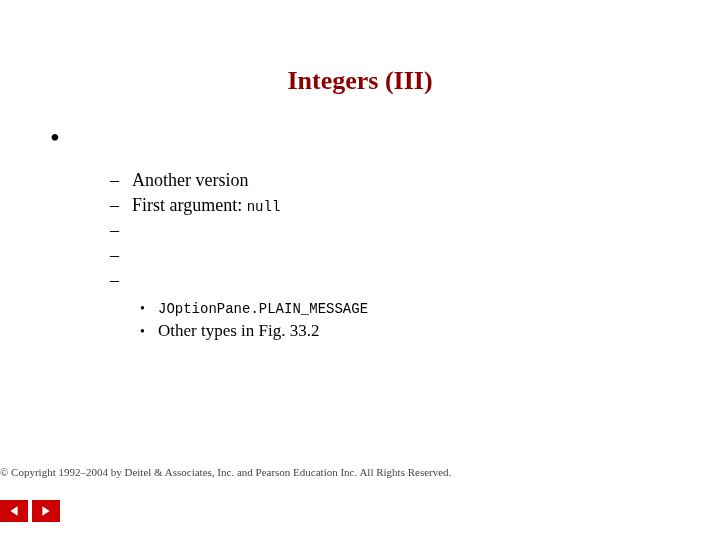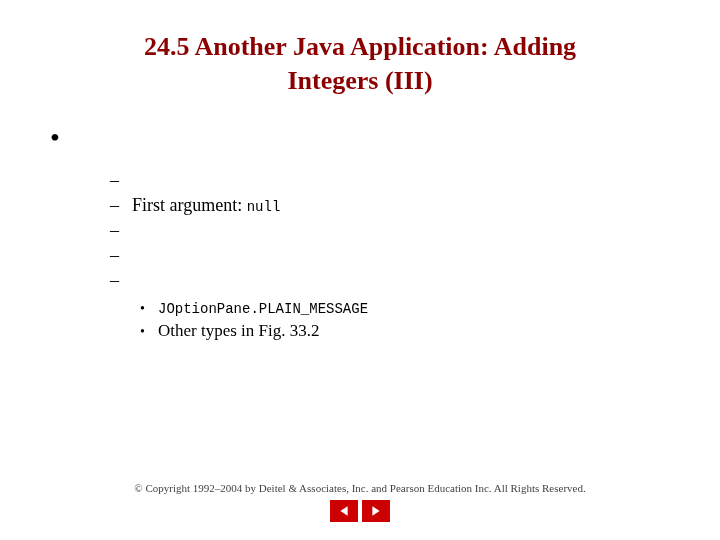--- a/index.html
+++ b/index.html
@@ -97,22 +97,22 @@
       font-size: 14px;
     }
 
     .footer {
       position: absolute;
       bottom: 18px;
       left: 0;
       right: 0;
       display: flex;
       flex-direction: column;
-      align-items: center;
-      gap: 6px;
+      align-items: flex-start;
+      gap: 22px;
     }
 
     .copyright {
       font-size: 11px;
       color: #444444;
       text-align: center;
     }
 
     .nav-buttons {
       display: flex;
@@ -134,32 +134,33 @@
       height: 12px;
       fill: white;
     }
   </style>
 </head>
 <body>
 
 <div class="slide">
 
   <div class="title">
-    <span>24.5  Another Java Application: Adding</span><br>
+    <br>
     <span>Integers (III)</span>
   </div>
 
   <div class="bullet-main">
     <span class="bullet-dot">•</span>
   </div>
 
   <div class="sub-items">
 
     <div class="sub-item">
       <span class="dash">–</span>
+      <span>Another version</span>
     </div>
 
     <div class="sub-item">
       <span class="dash">–</span>
       <span>
         <span>First argument: </span><span class="mono-inline">null</span>
       </span>
     </div>
 
     <div class="sub-item">

